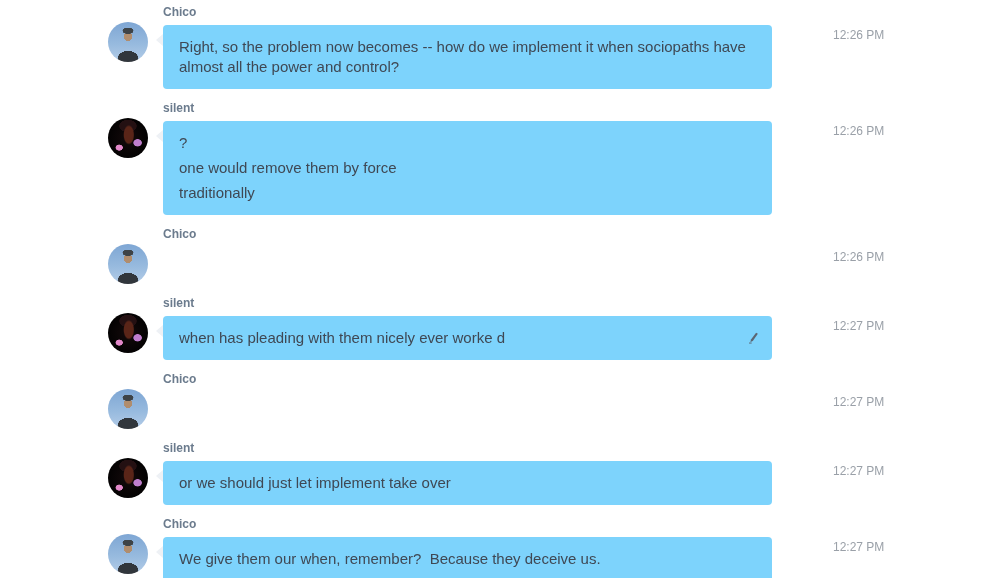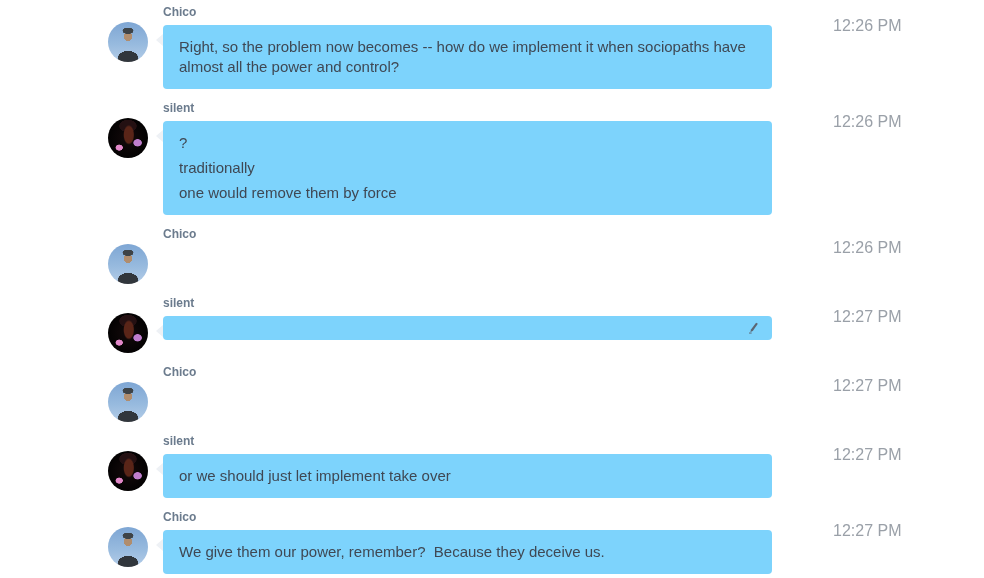--- a/index.html
+++ b/index.html
@@ -43,21 +43,21 @@
     border-top:6px solid transparent;border-bottom:6px solid transparent;
     border-right:7px solid #eef1f5;
   }
   .bubble p{margin:0;line-height:20px;white-space:pre-wrap;}
   .bubble p + p{margin-top:5px;}
   .edited-icon{
     position:absolute;right:12px;top:50%;transform:translateY(-50%);
     display:flex;align-items:center;color:#5b6572;
   }
   .time{
-    margin-left:61px;margin-top:14px;font-size:16px;line-height:14px;
+    margin-left:61px;margin-top:23px;font-size:12px;line-height:14px;
     color:#9aa0a8;white-space:nowrap;
   }
 </style>
 </head>
 <body>
 
 <div class="chat">
   <div class="msg-group">
     <div class="avatar avatar-chico"></div>
     <div class="content">
@@ -68,40 +68,41 @@
     </div>
     <div class="time">12:26 PM</div>
   </div>
 
   <div class="msg-group">
     <div class="avatar avatar-silent"></div>
     <div class="content">
       <div class="author">silent</div>
       <div class="bubble">
         <p>?</p>
+          <p>one would remove them by force</p>
           <p>traditionally</p>
-          <p>one would remove them by force</p>
       </div>
     </div>
     <div class="time">12:26 PM</div>
   </div>
 
   <div class="msg-group">
     <div class="avatar avatar-chico"></div>
     <div class="content">
       <div class="author">Chico</div>
     </div>
     <div class="time">12:26 PM</div>
   </div>
 
   <div class="msg-group">
     <div class="avatar avatar-silent"></div>
     <div class="content">
       <div class="author">silent</div>
       <div class="bubble">
+        <p>when has pleading with them nicely ever worke d</p>
           <span class="edited-icon">
           <svg width="13" height="13" viewBox="0 0 16 16">
             <path d="M2.5 14.2 h3.2" stroke="currentColor" stroke-width="1.2" fill="none"></path>
             <path d="M11.2 1.4 l2.2 1.5 -6.3 8.9 -2.9 1 .7-3 z" fill="currentColor"></path>
           </svg>
         </span>
       </div>
     </div>
     <div class="time">12:27 PM</div>
   </div>
@@ -123,21 +124,21 @@
       </div>
     </div>
     <div class="time">12:27 PM</div>
   </div>
 
   <div class="msg-group">
     <div class="avatar avatar-chico"></div>
     <div class="content">
       <div class="author">Chico</div>
       <div class="bubble">
-        <p>We give them our power, remember?  Because they deceive us.</p>
+        <p>We give them our when, remember?  Because they deceive us.</p>
       </div>
     </div>
     <div class="time">12:27 PM</div>
   </div>
 
   <div class="msg-group">
     <div class="avatar avatar-silent"></div>
     <div class="content">
       <div class="author">silent</div>
       <div class="bubble">

